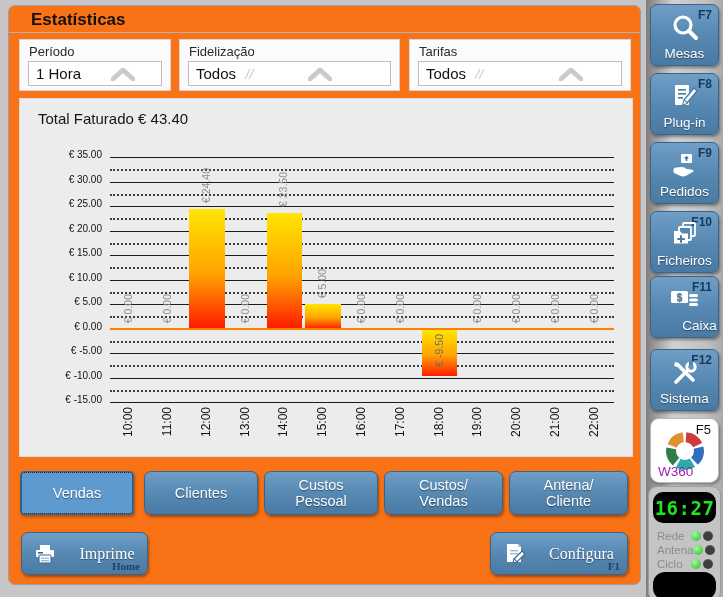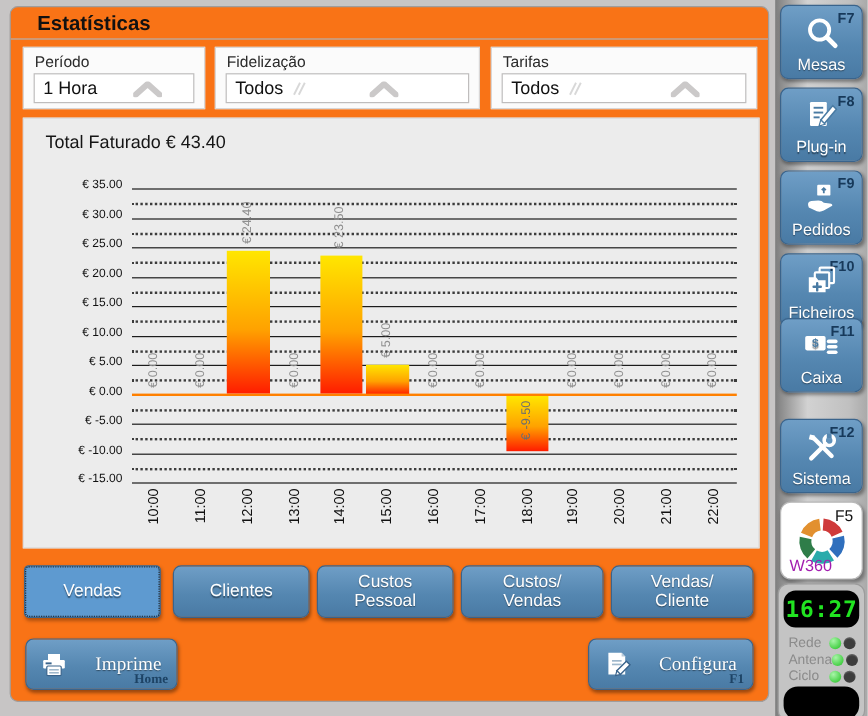--- a/index.html
+++ b/index.html
@@ -69,21 +69,21 @@
 
   
   .sidebar { position:absolute; left:646px; top:0; width:77px; height:597px;
     background:linear-gradient(90deg,#7d7d7d 0%,#d2d2d2 35%,#c0c0c0 80%,#a9a9a9 100%); }
   .side-btn { position:absolute; left:4px; width:69px; height:62px; }
   .side-btn .fkey { position:absolute; top:3px; right:6px; font-size:12px; color:#17395a;
     text-shadow:none; font-weight:600; }
   .side-btn .side-label { position:absolute; bottom:4px; width:100%; text-align:center;
     font-size:13.5px; }
   .side-btn .side-icon { position:absolute; top:8px; left:50%; transform:translateX(-50%); }
-  .sb-1{top:4px;} .sb-2{top:73px;} .sb-3{top:142px;} .sb-4{top:211px;} .sb-5{top:265px;} .sb-6{top:349px;}
+  .sb-1{top:4px;} .sb-2{top:73px;} .sb-3{top:142px;} .sb-4{top:211px;} .sb-5{top:276px;padding-left:15px;} .sb-6{top:349px;}
   .w360-btn { position:absolute; left:4px; top:418px; width:69px; height:65px; background:#fff;
     border:1px solid #b9b9b9; border-radius:9px; box-shadow:1px 2px 3px rgba(0,0,0,.35); cursor:pointer; }
   .w360-btn .fkey { position:absolute; top:3px; right:7px; font-size:13px; color:#111; font-weight:500; }
   .w360-btn .w360-label { position:absolute; left:7px; bottom:3px; font-size:13.5px; color:#a21caf; }
   .w360-btn svg { position:absolute; left:14px; top:12px; }
 
   .status-panel { position:absolute; left:2px; top:486px; width:73px; height:115px;
     background:#c4c4c4; border:1px solid #9c9c9c; border-radius:9px; }
   .clock-display { position:absolute; left:4px; top:5px; width:63px; height:31px;
     background:#000; border-radius:10px; display:flex; align-items:center; justify-content:center;
@@ -219,21 +219,21 @@
   </div>
   <div class="tab blue-btn tab-3">
     <span>Custos</span>
     <span>Pessoal</span>
   </div>
   <div class="tab blue-btn tab-4">
     <span>Custos/</span>
     <span>Vendas</span>
   </div>
   <div class="tab blue-btn tab-5">
-    <span>Vendas/</span>
+    <span>Antena/</span>
     <span>Cliente</span>
   </div>
 
   <div class="action-btn blue-btn btn-print">
     <svg width="22" height="20" viewBox="0 0 22 20">
       <rect x="6" y="1" width="10" height="5" fill="#fff"></rect>
       <rect x="2" y="6" width="18" height="7" rx="1" fill="#fff"></rect>
       <rect x="4" y="8" width="5" height="1.6" fill="#3a648c"></rect>
       <rect x="5" y="11" width="12" height="8" rx="1" fill="#fff" stroke="#3a648c" stroke-width="1"></rect>
       <rect x="7" y="13.5" width="8" height="1.3" fill="#9fb8cc"></rect>

